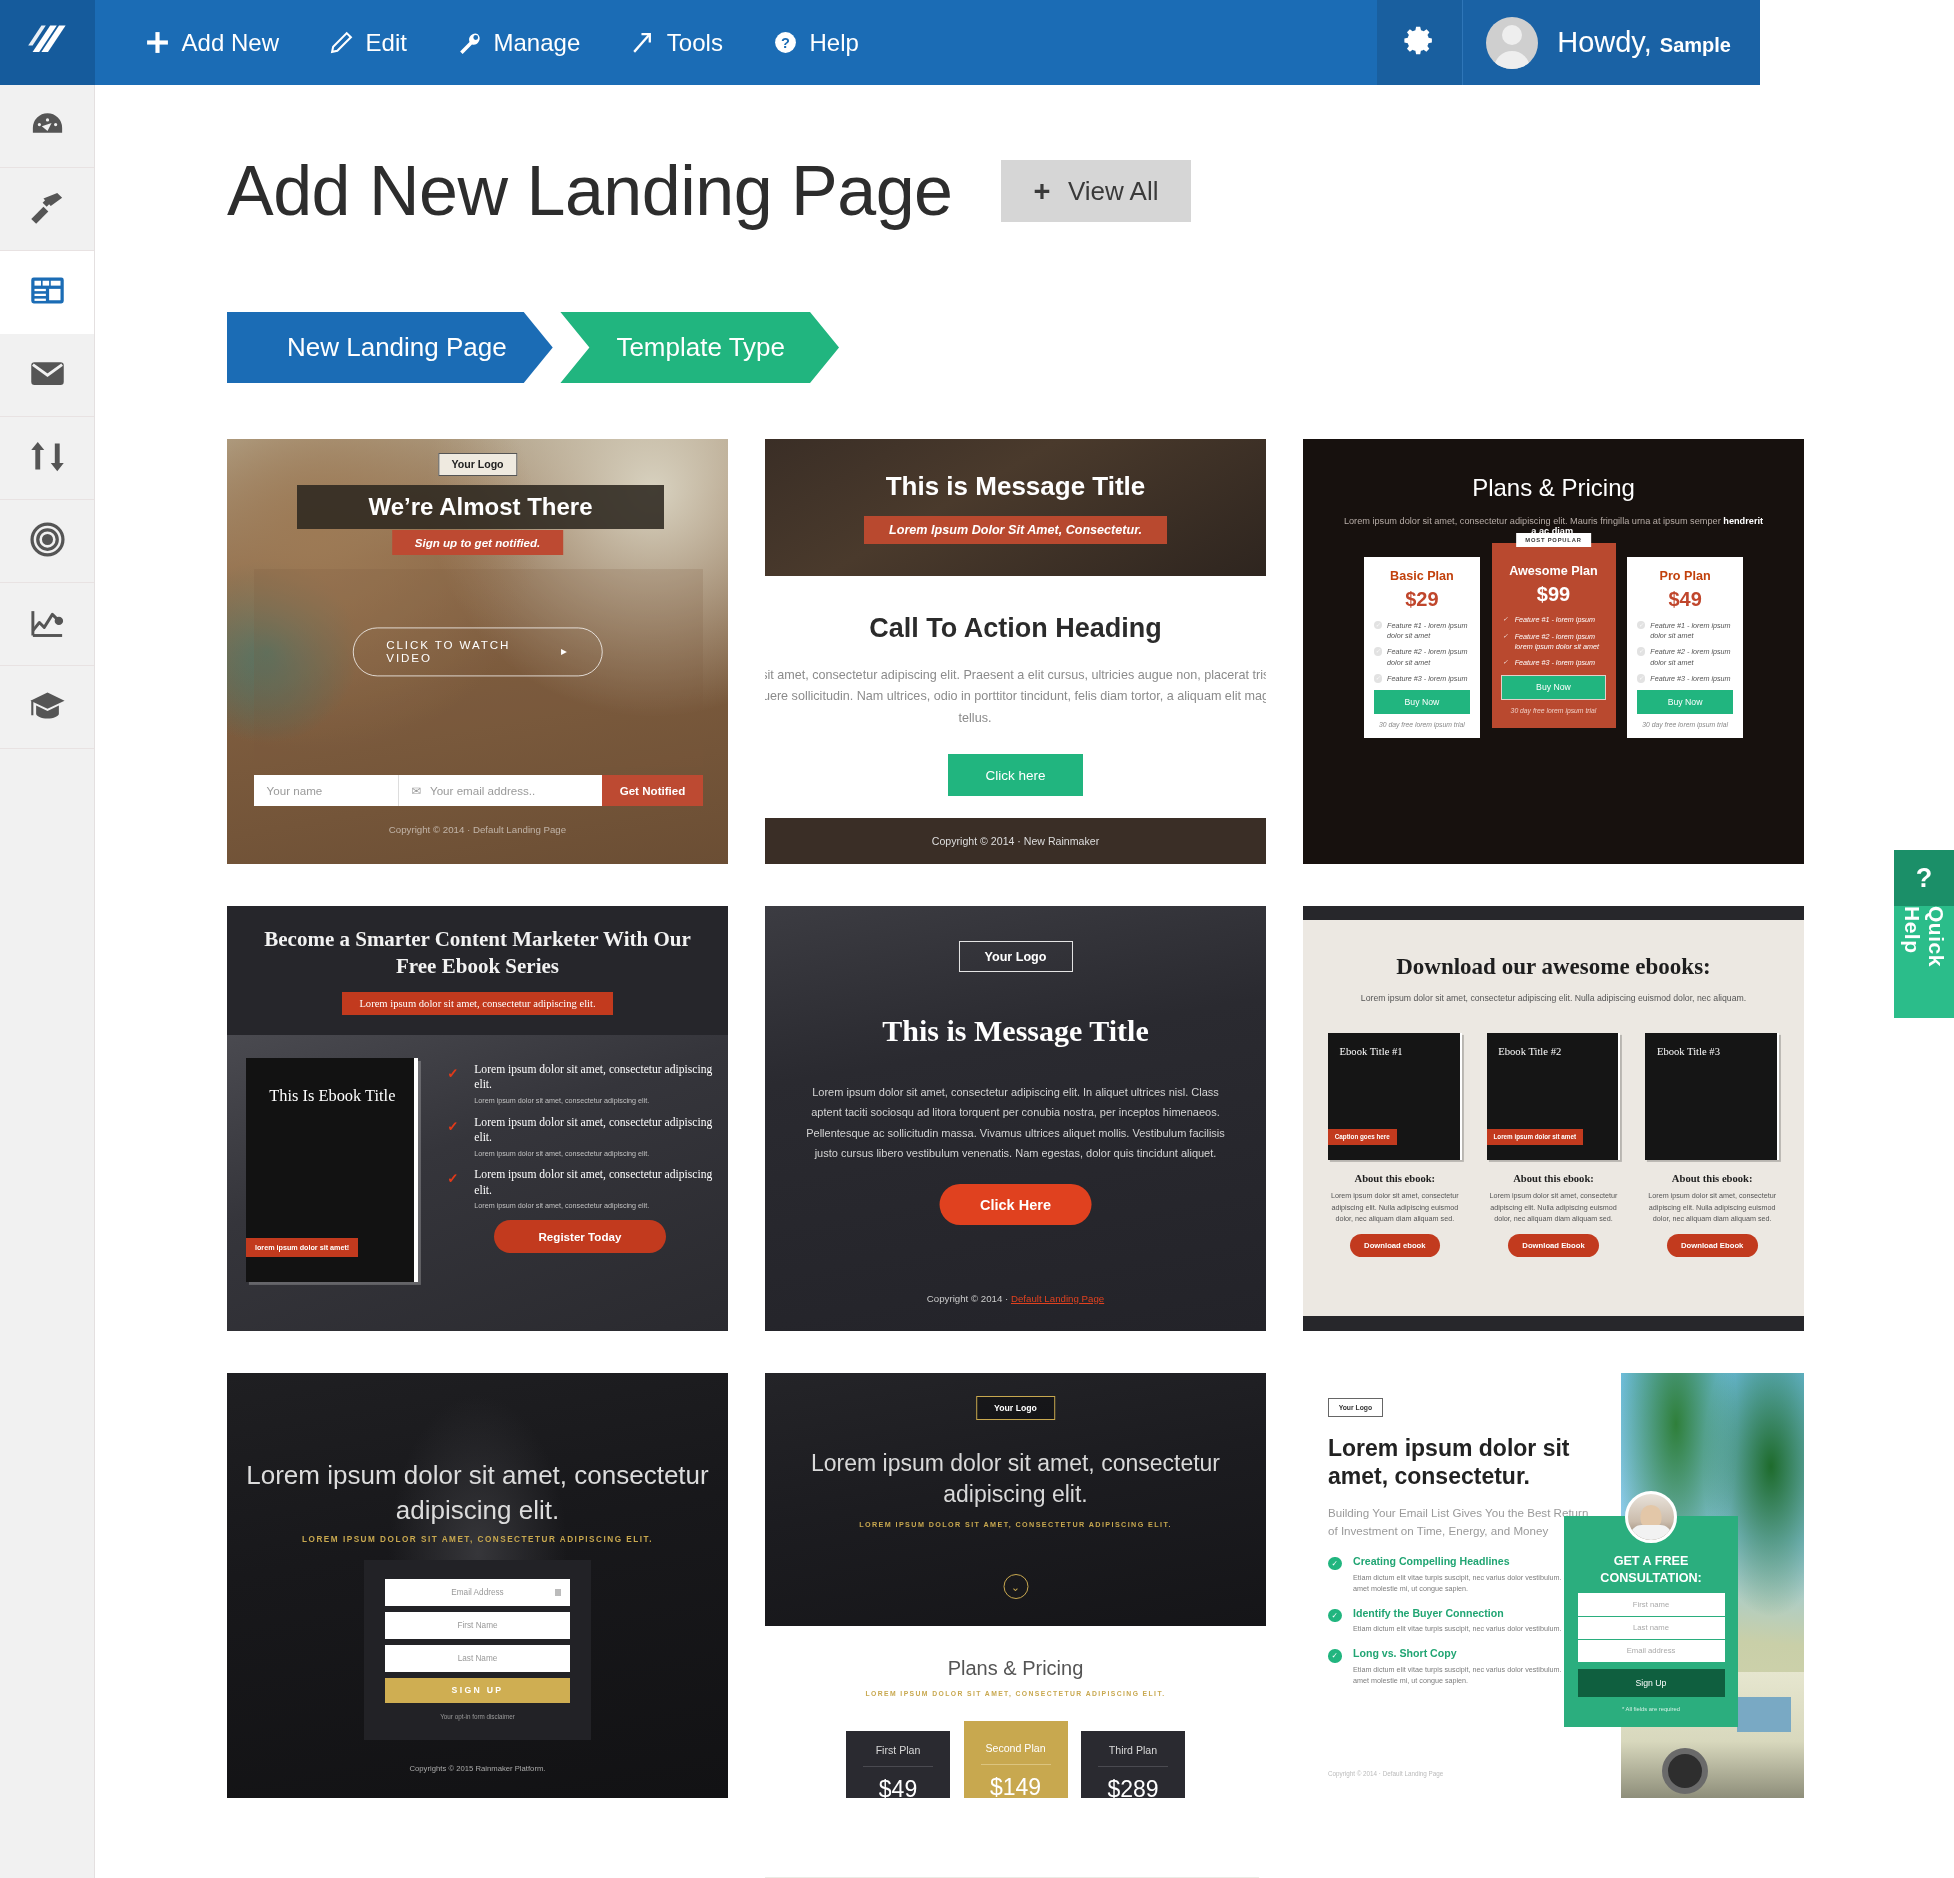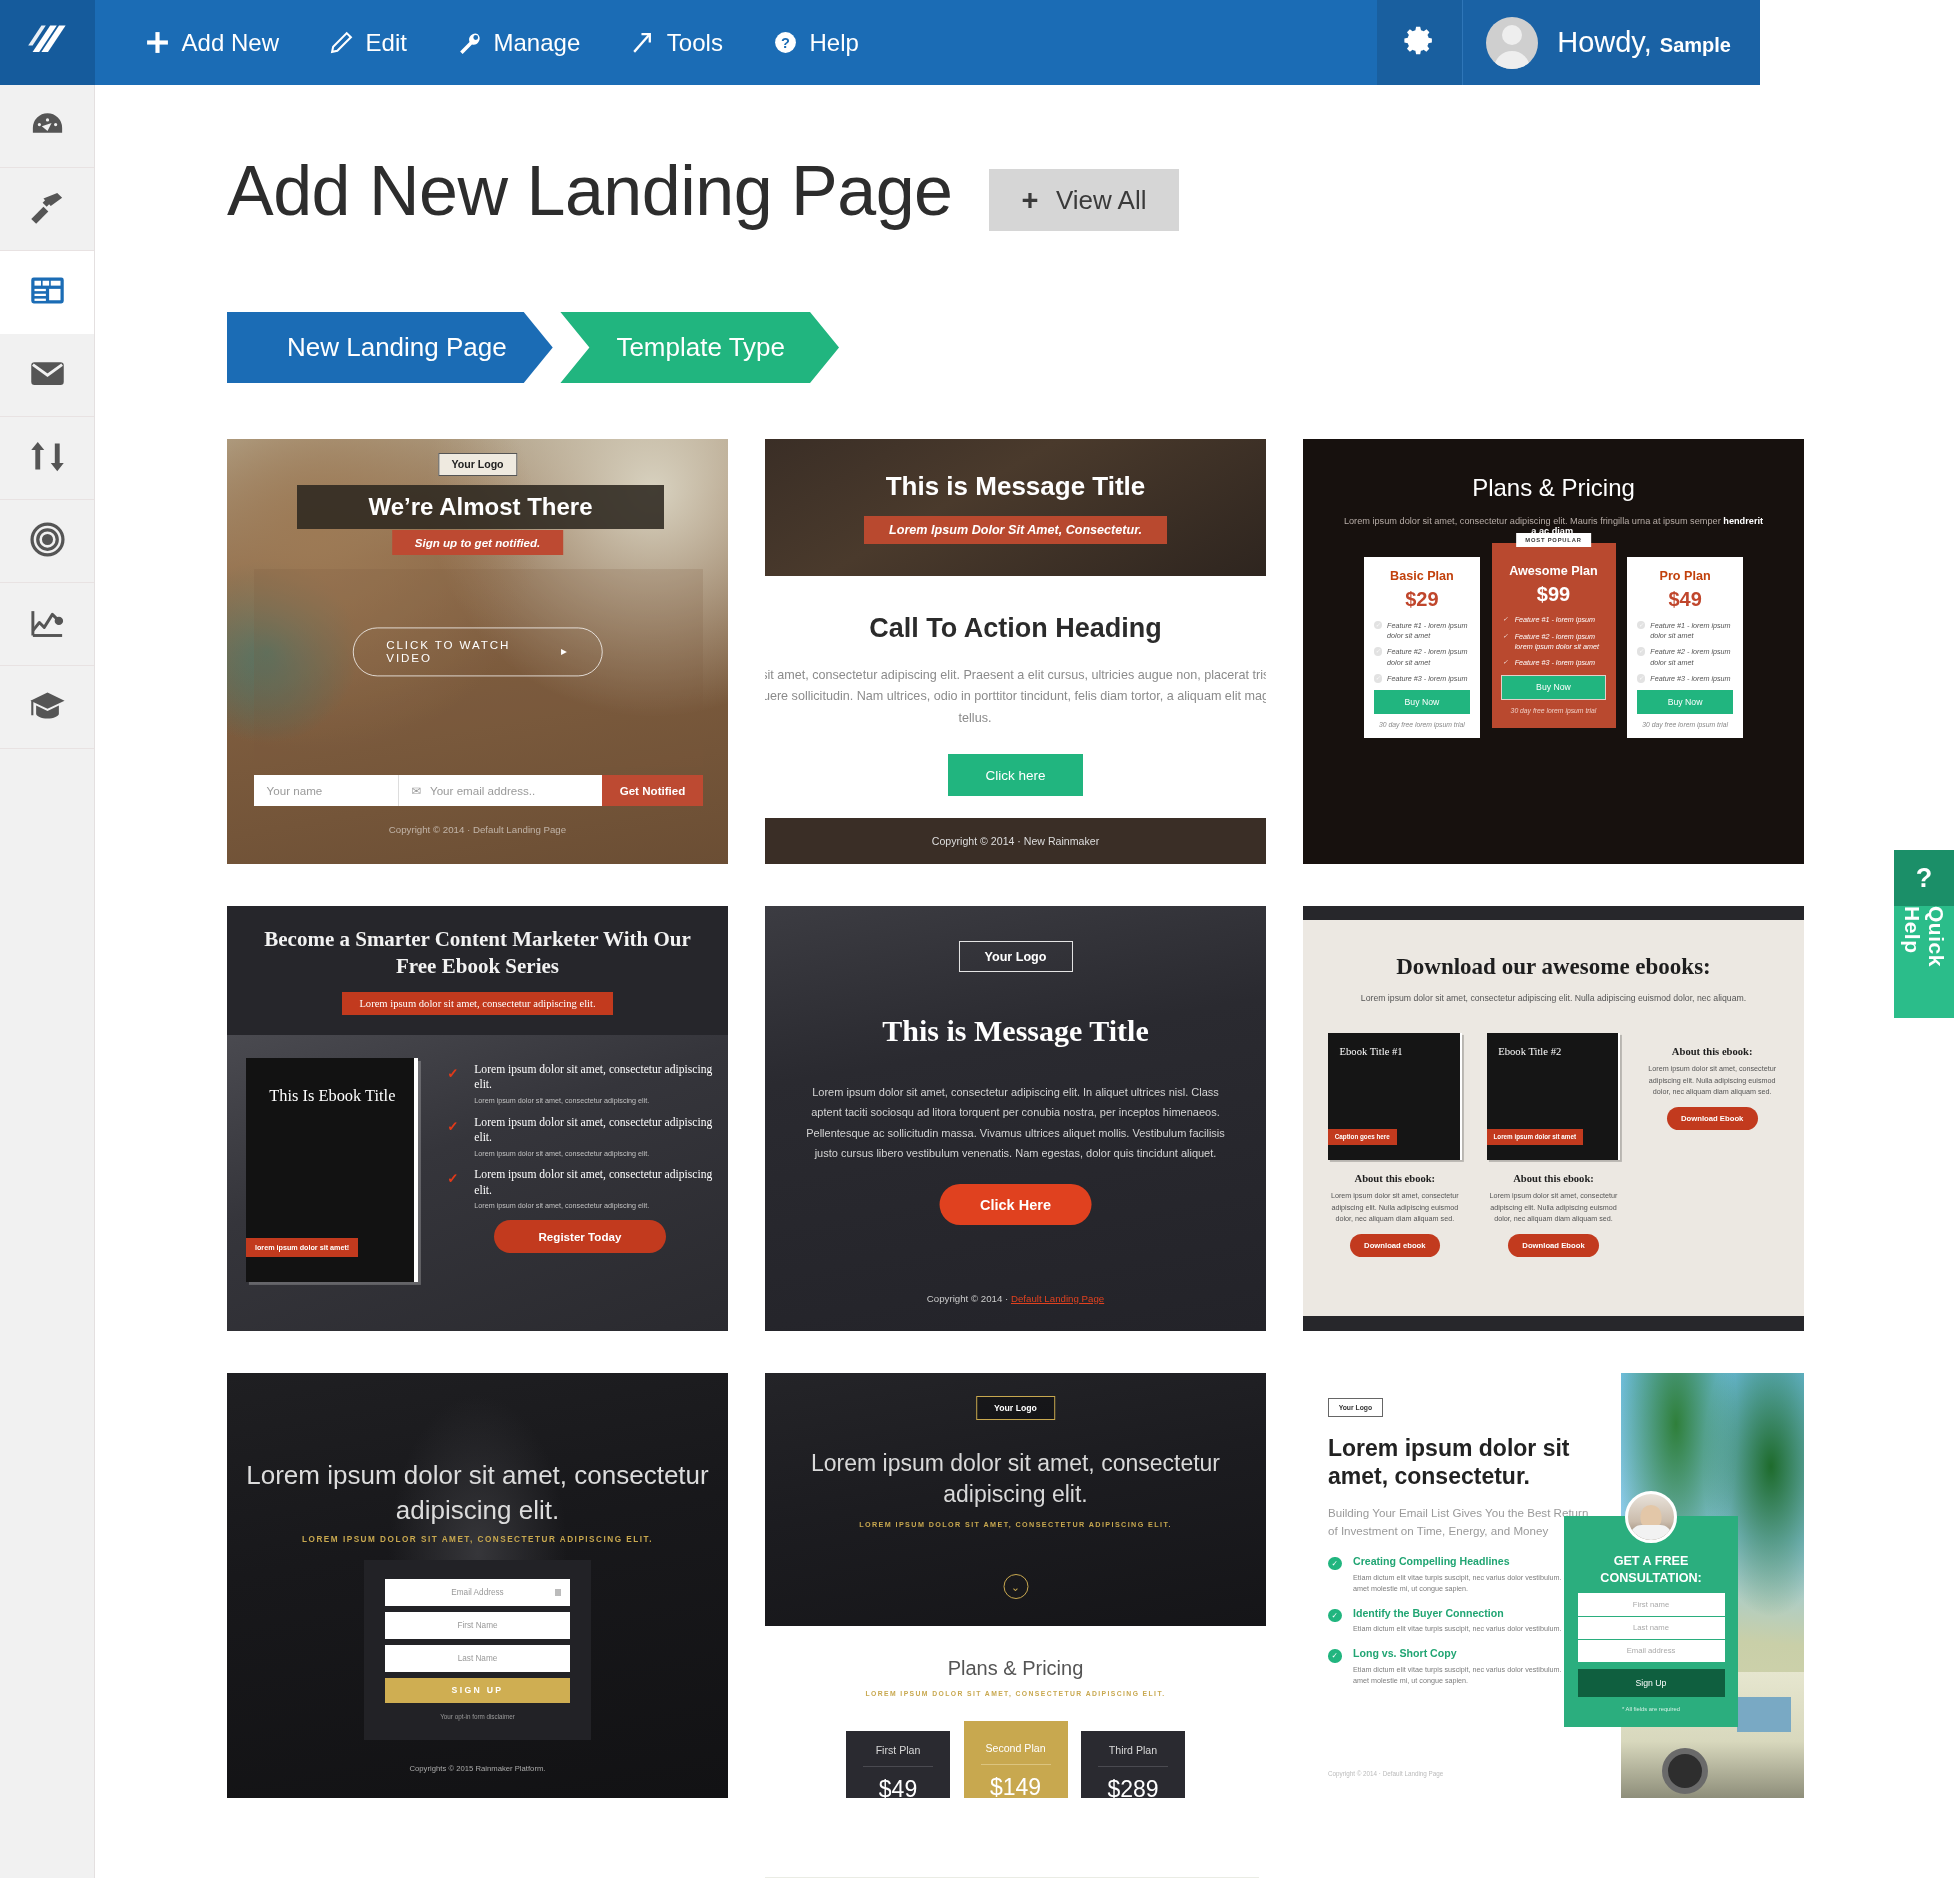--- a/index.html
+++ b/index.html
@@ -65,21 +65,21 @@
   #sidebar-toggle {
     position:absolute; top:0; left:96px; width:46px; height:50px;
     background:#e8e8e8; display:flex; align-items:center; justify-content:center;
     cursor:pointer; z-index:45; color:#555;
   }
   #sidebar-toggle svg { width:19.3px; height:19.3px; }
 
   
   #main { position:absolute; top:85px; left:96px; right:0; bottom:0; background:#fff;
     padding:0; overflow:hidden; }
-  #title-row { display:flex; align-items:flex-end; gap:36px; padding:66px 0 0 131px; }
+  #title-row { display:flex; align-items:center; gap:48px; padding:66px 0 0 131px; }
   #page-title { font-size:70px; font-weight:300; color:#2d2d2d; letter-spacing:-0.5px;
     font-family:"Liberation Sans", sans-serif; }
   #view-all-btn {
     background:#d6d6d6; color:#3a3a3a; font-size:26px;
     padding:15.4px 33px; display:flex; align-items:center; gap:17.4px; cursor:pointer;
     white-space:nowrap;
   }
   #view-all-btn .plus { font-size:29px; font-weight:bold; line-height:1; }
 
   
@@ -673,20 +673,23 @@
           <div class="t6-col">
             <div class="t6-book">
               <div class="bt">Ebook Title #2</div>
               <div class="cap">Lorem ipsum dolor sit amet</div>
             </div>
             <div class="t6-about">About this ebook:</div>
             <div class="t6-desc">Lorem ipsum dolor sit amet, consectetur adipiscing elit. Nulla adipiscing euismod dolor, nec aliquam diam aliquam sed.</div>
             <div class="t6-dl">Download Ebook</div>
           </div>
           <div class="t6-col">
+            <div class="t6-book">
+              <div class="bt">Ebook Title #3</div>
+            </div>
             <div class="t6-about">About this ebook:</div>
             <div class="t6-desc">Lorem ipsum dolor sit amet, consectetur adipiscing elit. Nulla adipiscing euismod dolor, nec aliquam diam aliquam sed.</div>
             <div class="t6-dl">Download Ebook</div>
           </div>
         </div>
         <div class="t6-botbar"></div>
       </div>
     </div>
 
     <div class="tpl">

